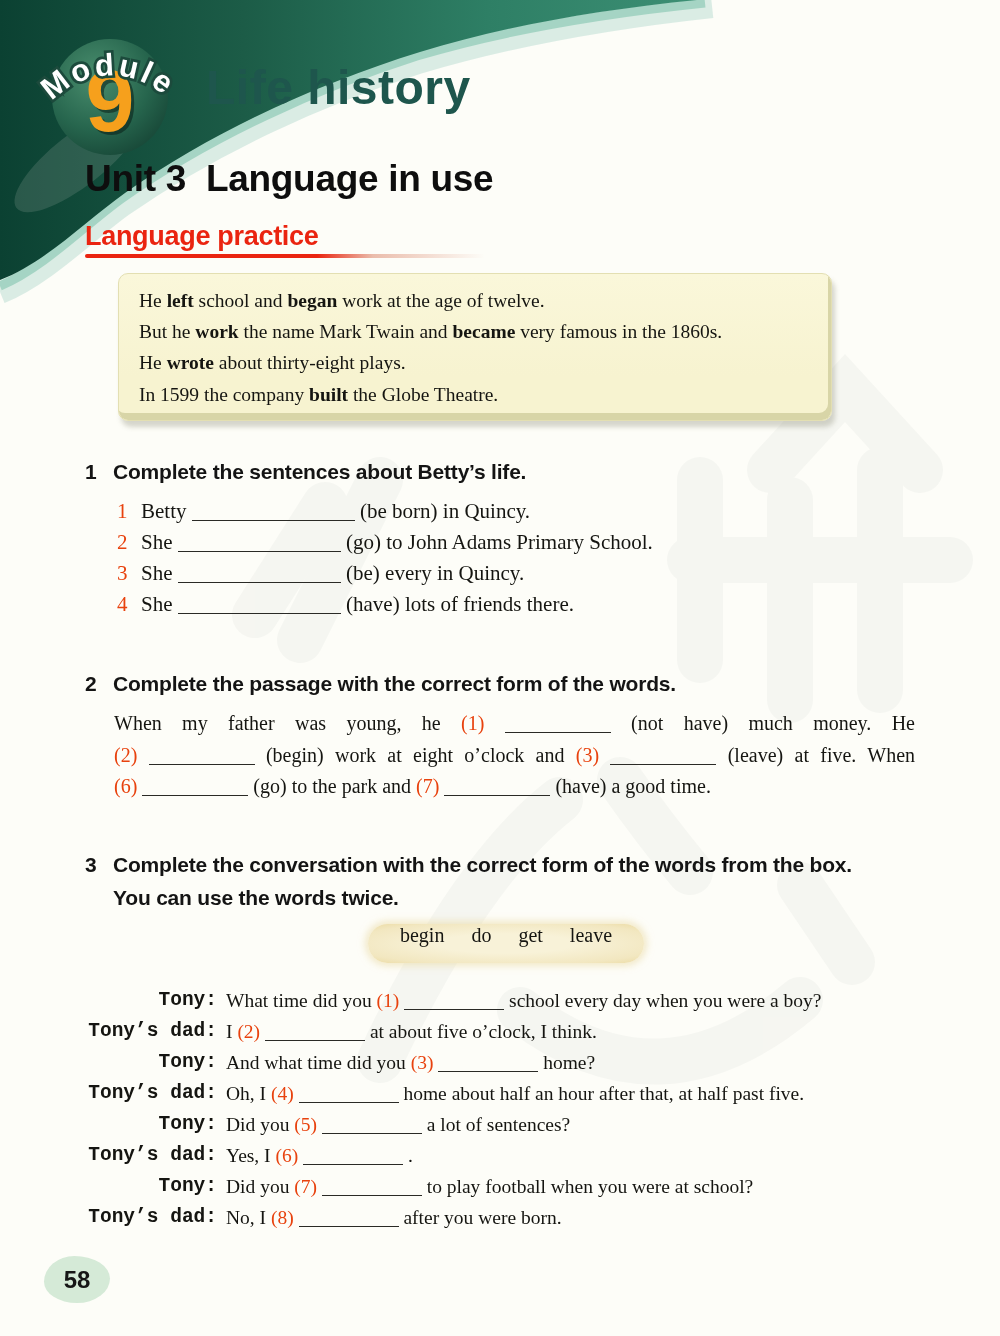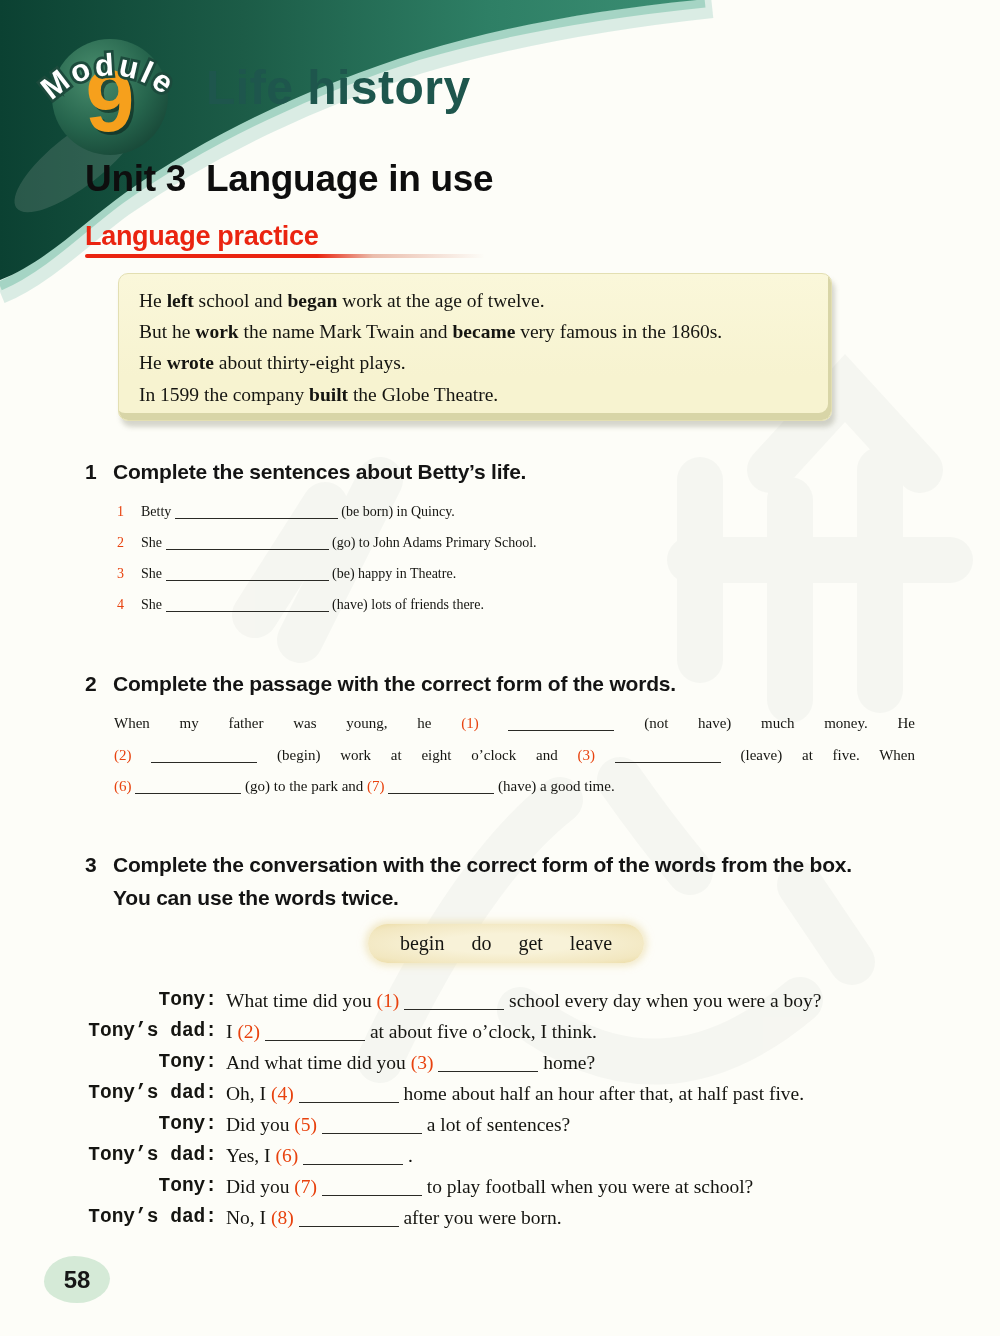--- a/index.html
+++ b/index.html
@@ -56,33 +56,33 @@
   .ex-head{
     position:absolute;z-index:3;display:flex;
     font-family:"Liberation Sans",sans-serif;font-weight:bold;
     font-size:21px;color:#141414;letter-spacing:-.2px;line-height:33px;
   }
   .ex-head .num{width:28px;}
   #ex1-head{left:85px;top:455px;}
   #ex2-head{left:85px;top:667px;}
   #ex3-head{left:85px;top:848px;width:860px;}
   
-  .ex1-items{position:absolute;left:117px;top:496px;z-index:3;font-size:14px;}
+  .ex1-items{position:absolute;left:117px;top:496px;z-index:3;font-size:21px;}
   .item-row{height:31px;line-height:31px;white-space:nowrap;}
   .item-num{display:inline-block;width:15px;margin-right:9px;}
   
-  .passage{position:absolute;left:114px;top:708px;width:801px;z-index:3;font-size:15px;}
+  .passage{position:absolute;left:114px;top:708px;width:801px;z-index:3;font-size:20px;}
   .p-line{height:31.5px;line-height:31.5px;white-space:normal;}
   .p-line.just{text-align:justify;text-align-last:justify;}
   
   .word-box{
     position:absolute;left:368px;top:924px;width:276px;height:39px;z-index:3;
     background:radial-gradient(ellipse at center,#f8f2d8 35%,var(--word-box-bg) 80%,#ecdca6 100%);
     border-radius:20px;box-shadow:0 0 7px 3px rgba(233,216,160,.55);
-    display:flex;justify-content:center;align-items:center;gap:27px;
+    display:flex;justify-content:center;gap:27px;
     font-size:20px;
   }
   
   .dialogue{position:absolute;left:85px;top:985px;width:850px;z-index:3;font-size:19.5px;}
   .dlg-row{display:flex;height:31px;line-height:31px;}
   .dlg-speaker{width:141px;text-align:right;font-weight:bold;padding-right:9px;flex:none;font-family:Liberation Mono, monospace;}
   .dlg-text{flex:1;white-space:nowrap;}
   
   .b{font-weight:bold;margin-top:24px;}
   .o{color:var(--accent);}
@@ -165,21 +165,21 @@
       <div class="ex-line"><span class="">In 1599 the company </span><span class="b ">built</span><span class=""> the Globe Theatre.</span></div>
     </div>
 
   <div class="ex-head" id="ex1-head">
     <span class="num">1</span>
     <span>Complete the sentences about Betty’s life.</span>
   </div>
   <div class="ex1-items" id="ex1-items">
       <div class="item-row"><span class="item-num o">1</span><span class="">Betty </span><span class="blank" style="width: 163px;"></span><span class=""> (be born) in Quincy.</span></div>
       <div class="item-row"><span class="item-num o">2</span><span class="">She </span><span class="blank" style="width: 163px;"></span><span class=""> (go) to John Adams Primary School.</span></div>
-      <div class="item-row"><span class="item-num o">3</span><span class="">She </span><span class="blank" style="width: 163px;"></span><span class=""> (be) happy in Theatre.</span></div>
+      <div class="item-row"><span class="item-num o">3</span><span class="">She </span><span class="blank" style="width: 163px;"></span><span class=""> (be) every in Quincy.</span></div>
       <div class="item-row"><span class="item-num o">4</span><span class="">She </span><span class="blank" style="width: 163px;"></span><span class=""> (have) lots of friends there.</span></div>
     </div>
 
   <div class="ex-head" id="ex2-head">
     <span class="num">2</span>
     <span>Complete the passage with the correct form of the words.</span>
   </div>
   <div class="passage" id="passage">
       <div class="p-line just"><span class="">When my father was young, he </span><span class="o">(1)</span><span class=""> </span><span class="blank" style="width: 106px;"></span><span class=""> (not have) much money. He</span></div>
       <div class="p-line just"><span class="o">(2)</span><span class=""> </span><span class="blank" style="width: 106px;"></span><span class=""> (begin) work at eight o’clock and </span><span class="o">(3)</span><span class=""> </span><span class="blank" style="width: 106px;"></span><span class=""> (leave) at five. When</span></div>

